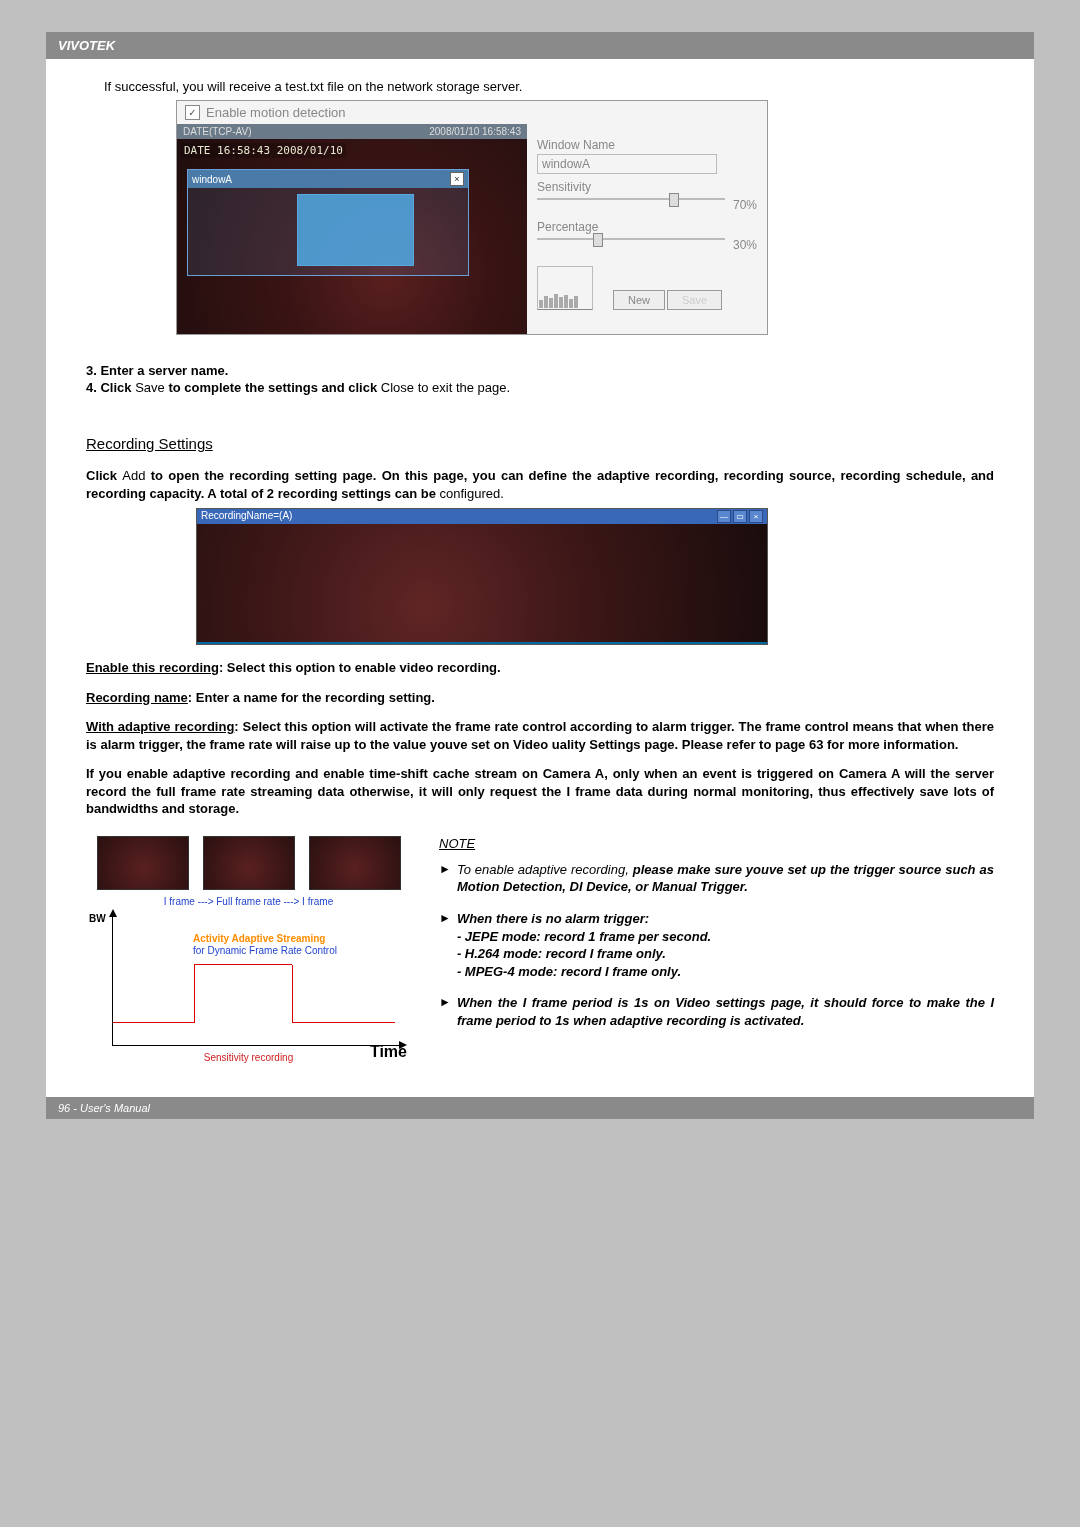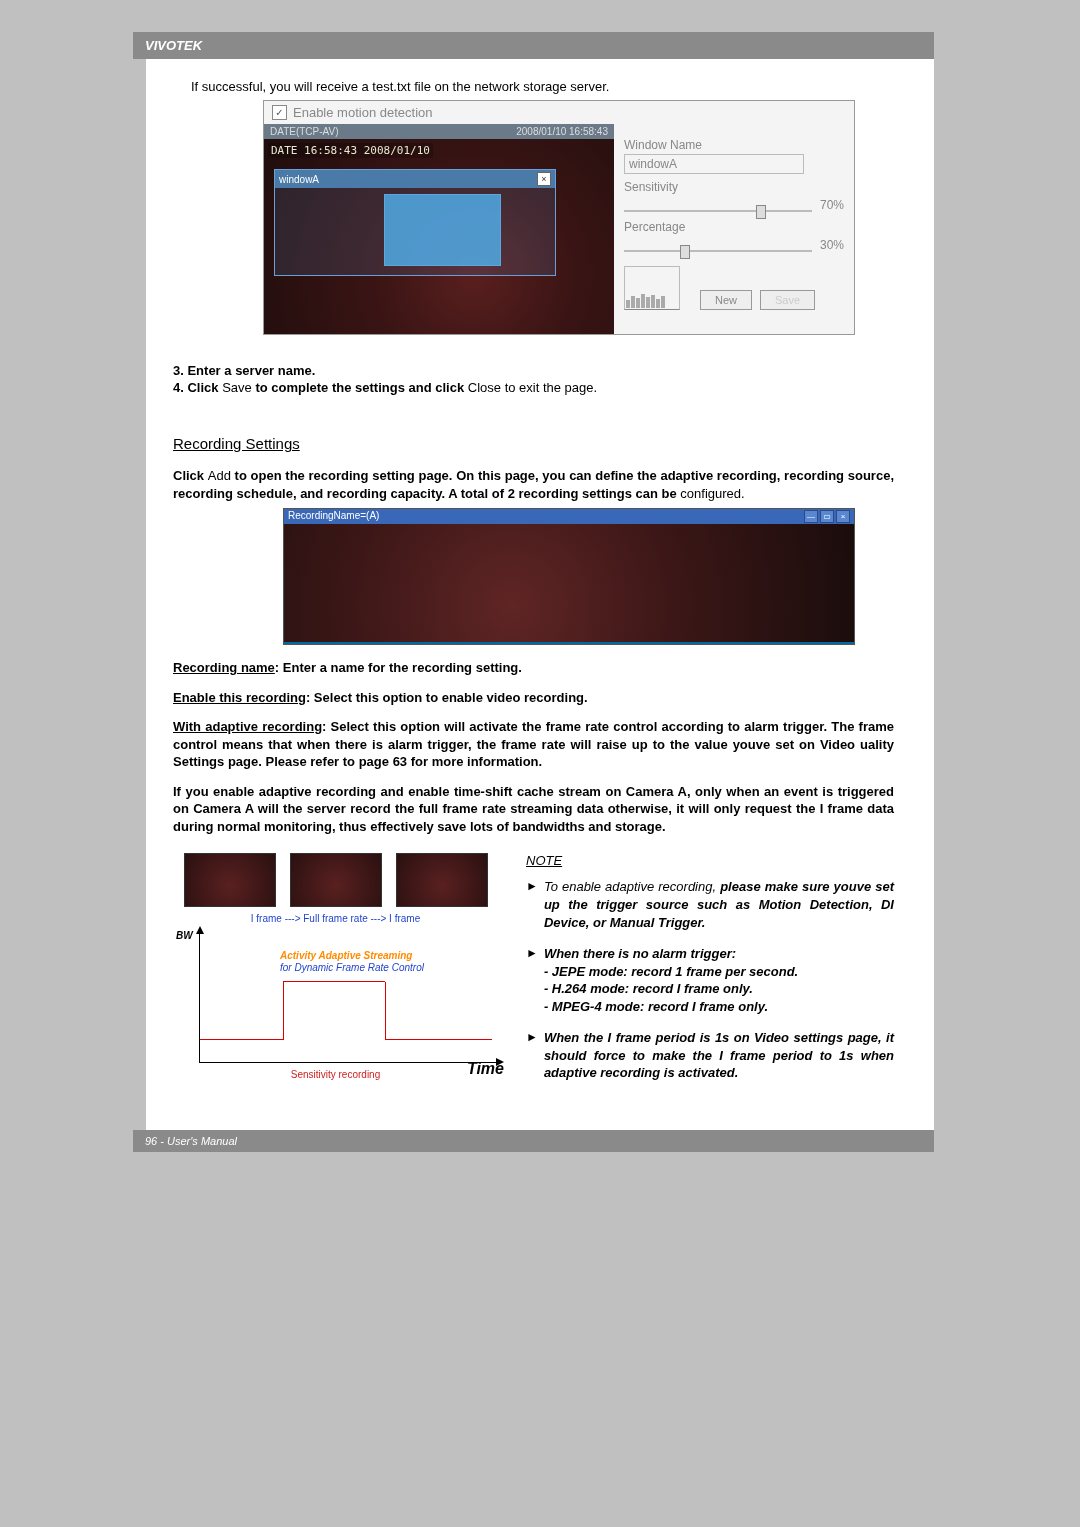--- a/index.html
+++ b/index.html
@@ -4,24 +4,24 @@
 <style>
   body {
     margin: 0;
     padding: 0;
     background: #c0c0c0;
     font-family: Arial, sans-serif;
     font-size: 13px;
     color: #000;
   }
   .page {
-    width: 788px;
+    width: 988px;
     margin: 32px auto;
     background: #fff;
-    padding: 24px 40px 40px 27px;
+    padding: 24px 40px 40px 40px;
     box-sizing: border-box;
   }
   .header {
     background: #8a8a8a;
     color: #fff;
     padding: 6px 12px;
     font-style: italic;
     font-weight: bold;
     font-size: 13px;
     margin: -24px -40px 20px -40px;
@@ -119,35 +119,35 @@
     font-size: 12px;
   }
   .settings-col label { display:block; margin-top:6px; color:#888;}
   .txt-input {
     width: 170px;
     border: 1px solid #bbb;
     padding: 2px 4px;
     margin: 2px 0 4px 0;
     color: #888;
   }
-  .slider-row { display:flex; align-items:flex-end; gap:8px; margin:4px 0 8px 0;}
+  .slider-row { display:flex; align-items:flex-start; gap:8px; margin:4px 0 8px 0;}
   .slider {
     flex:1; height:2px; background:#bbb; position:relative;
   }
   .slider-thumb {
     position:absolute; top:-5px; width:8px; height:12px;
     background:#ddd; border:1px solid #888;
   }
   .bars {
     display:flex; gap:1px; height:40px; align-items:flex-end;
     border:1px solid #bbb; border-bottom:1px solid #888;
     padding:1px; width:52px; margin-top:6px;
   }
   .bars span{ width:4px; background:#aaa;}
-  .btn-row { display:flex; gap:8px; justify-content:flex-end; margin-top:10px;}
+  .btn-row { display:flex; gap:2px; justify-content:flex-end; margin-top:10px;}
   .btn {
     border:1px solid #999; padding:3px 14px; font-size:11px;
     background:#eee; color:#888;
   }
   .steps { margin-top:28px; font-size:13px;}
   .steps p { margin:2px 0;}
   .section-title {
     text-decoration: underline;
     margin-top:40px;
     font-size:15px;
@@ -187,21 +187,21 @@
     width:90px; height:52px;
     background: radial-gradient(circle at 50% 60%, #5a2020, #2a1010);
     border:1px solid #333;
   }
   .flow-labels {
     text-align:center; font-size:10px; color:#2244cc; margin:6px 0 4px;
   }
   .bw-chart {
     position:relative; height:130px; margin-top:8px;
     border-left:1px solid #000; border-bottom:1px solid #000;
-    margin-left:26px; margin-right:0;font-style:italic;
+    margin-left:26px; margin-right:10px;
   }
   .bw-label {
     position:absolute; left:-24px; top:-2px; font-size:10px; font-weight:bold;
   }
   .tm-label {
     position:absolute; right:-6px; bottom:-16px; font-size:16px; font-weight:bold;
   }
   .red-line {
     position:absolute; border-top:1px solid #d00;
   }
@@ -321,24 +321,24 @@
       <div class="rclose">
         <span>—</span>
         <span>▭</span>
         <span>×</span>
       </div>
     </div>
     <div class="recording-bg"></div>
   </div>
 
   <p class="bodytext para">
+    <b><span class="u">Enable this recording</span><span>: Select this option to enable video recording.</span></b>
+  </p>
+  <p class="bodytext para">
     <b><span class="u">Recording name</span><span>: Enter a name for the recording setting.</span></b>
-  </p>
-  <p class="bodytext para">
-    <b><span class="u">Enable this recording</span><span>: Select this option to enable video recording.</span></b>
   </p>
   <p class="bodytext para">
     <b><span class="u">With adaptive recording</span><span>: Select this option will activate the frame rate control according to alarm trigger. The frame control means that when there is alarm trigger, the frame rate will raise up to the value youve set on Video uality Settings page. Please refer to page 63 for more information.</span></b>
   </p>
   <p class="bodytext para">
     <b>If you enable adaptive recording and enable time-shift cache stream on Camera A, only when an event is triggered on Camera A will the server record the full frame rate streaming data otherwise, it will only request the I frame data during normal monitoring, thus effectively save lots of bandwidths and storage.</b>
   </p>
 
   <div class="note-section">
     <div class="diagram">

